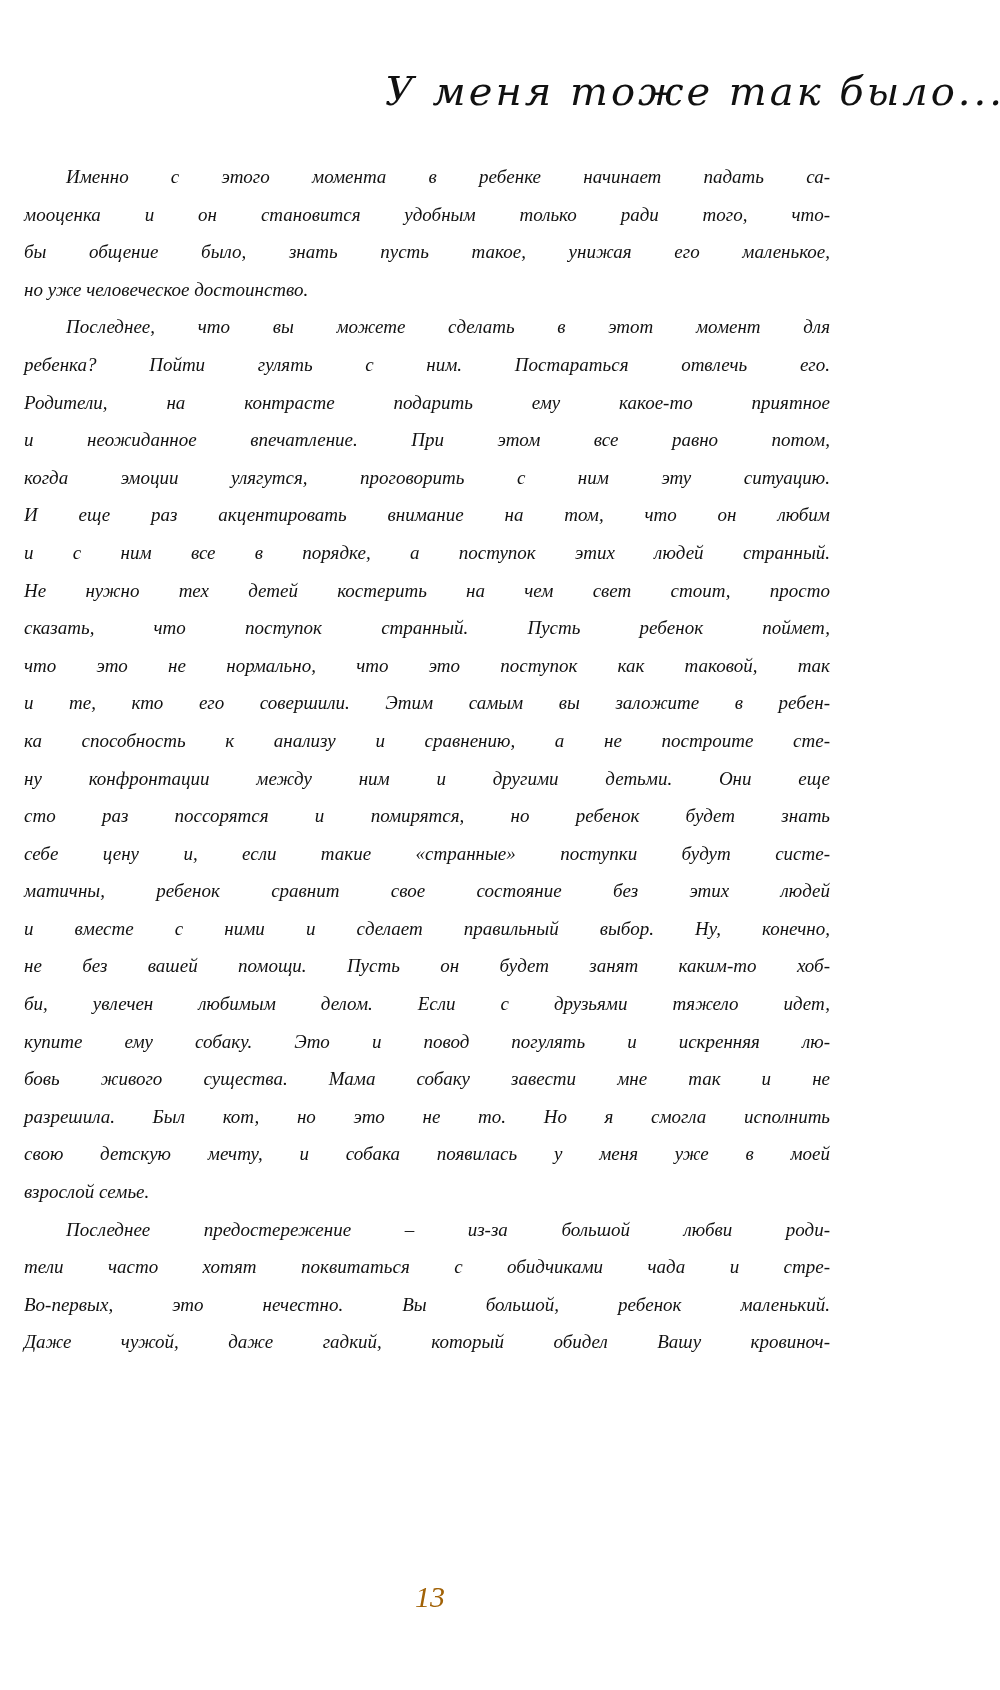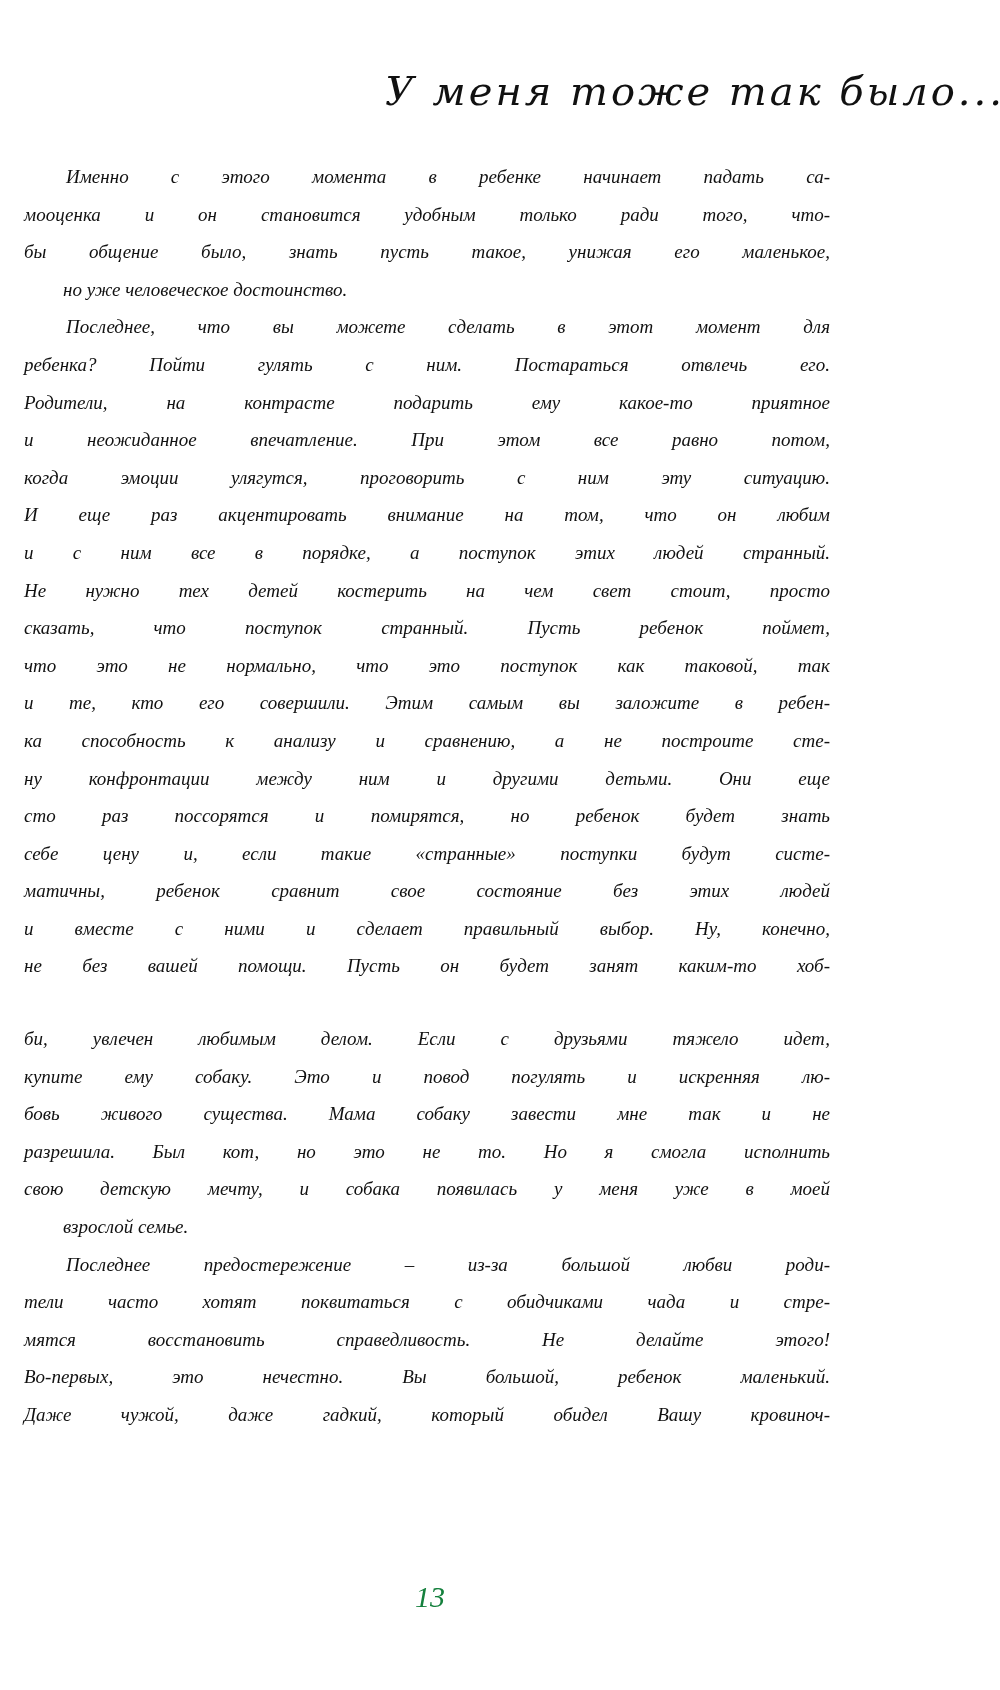--- a/index.html
+++ b/index.html
@@ -9,25 +9,25 @@
     position: absolute; left: 385px; top: 68px; width: 520px;
     font-family: "DejaVu Serif", serif; font-style: italic;
     font-size: 40px; color: #111; letter-spacing: 3px; white-space: nowrap;
   }
   .body-text {
     position: absolute; left: 24px; top: 158px; width: 806px;
     font-family: "Liberation Serif", serif; font-style: italic;
     font-size: 19px; color: #111; line-height: 37.6px;
   }
   .line { display: block; text-align: justify; text-align-last: justify; white-space: nowrap; height: 37.6px; overflow: visible; }
-  .line.last { text-align-last: left; margin-left: 39px; }
+  .line.last { text-align-last: left; }
   .line.indent { padding-left: 42px; }
   .page-number {
     position: absolute; left: 0; width: 860px; top: 1580px; text-align: center;
-    font-family: "Liberation Serif", serif; font-style: italic; font-size: 30px; color: #15803d;
+    font-family: "Liberation Serif", serif; font-style: italic; font-size: 30px; color: #a16207;
   }
 </style>
 </head>
 <body>
 
 <div class="page">
   <div class="header-title">У меня тоже так было...</div>
 
   <div class="body-text">
 
@@ -50,31 +50,30 @@
       <span class="line" style="white-space: normal;">сказать, что поступок странный. Пусть ребенок поймет,</span>
       <span class="line" style="white-space: normal;">что это не нормально, что это поступок как таковой, так</span>
       <span class="line" style="white-space: normal;">и те, кто его совершили. Этим самым вы заложите в ребен-</span>
       <span class="line" style="white-space: normal;">ка способность к анализу и сравнению, а не построите сте-</span>
       <span class="line" style="white-space: normal;">ну конфронтации между ним и другими детьми. Они еще</span>
       <span class="line" style="white-space: normal;">сто раз поссорятся и помирятся, но ребенок будет знать</span>
       <span class="line" style="white-space: normal;">себе цену и, если такие «странные» поступки будут систе-</span>
       <span class="line" style="white-space: normal;">матичны, ребенок сравнит свое состояние без этих людей</span>
       <span class="line" style="white-space: normal;">и вместе с ними и сделает правильный выбор. Ну, конечно,</span>
       <span class="line" style="white-space: normal;">не без вашей помощи. Пусть он будет занят каким-то хоб-</span>
-      <span class="line" style="white-space: normal; margin-top: 35px;">би, увлечен любимым делом. Если с друзьями тяжело идет,</span>
+      <span class="line" style="white-space: normal;">би, увлечен любимым делом. Если с друзьями тяжело идет,</span>
       <span class="line" style="white-space: normal;">купите ему собаку. Это и повод погулять и искренняя лю-</span>
       <span class="line" style="white-space: normal;">бовь живого существа. Мама собаку завести мне так и не</span>
       <span class="line" style="white-space: normal;">разрешила. Был кот, но это не то. Но я смогла исполнить</span>
       <span class="line" style="white-space: normal;">свою детскую мечту, и собака появилась у меня уже в моей</span>
       <span class="line last" style="white-space: normal;">взрослой семье.</span>
     </div>
 
     <div>
       <span class="line indent" style="white-space: normal;">Последнее предостережение – из-за большой любви роди-</span>
       <span class="line" style="white-space: normal;">тели часто хотят поквитаться с обидчиками чада и стре-</span>
-      <span class="line" style="white-space: normal;">мятся восстановить справедливость. Не делайте этого!</span>
       <span class="line" style="white-space: normal;">Во-первых, это нечестно. Вы большой, ребенок маленький.</span>
       <span class="line" style="white-space: normal;">Даже чужой, даже гадкий, который обидел Вашу кровиноч-</span>
     </div>
   </div>
 
   <div class="page-number">13</div>
 </div>
 
 </body></html>

